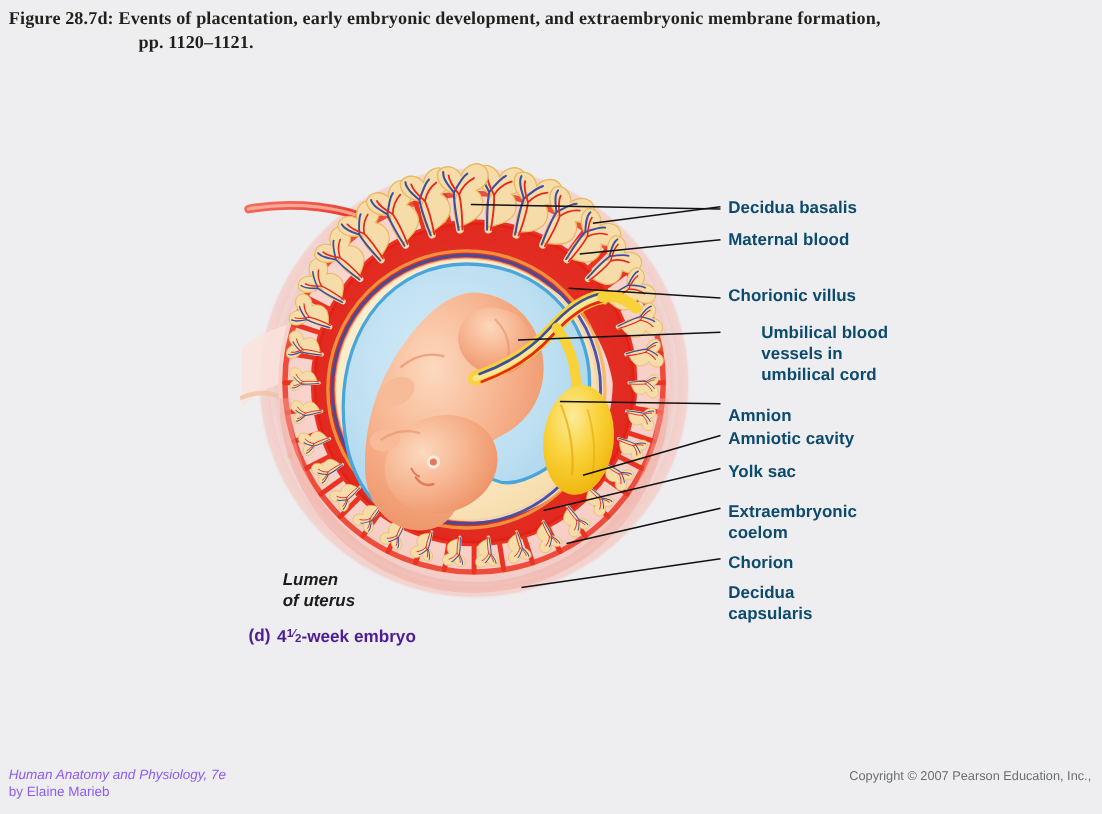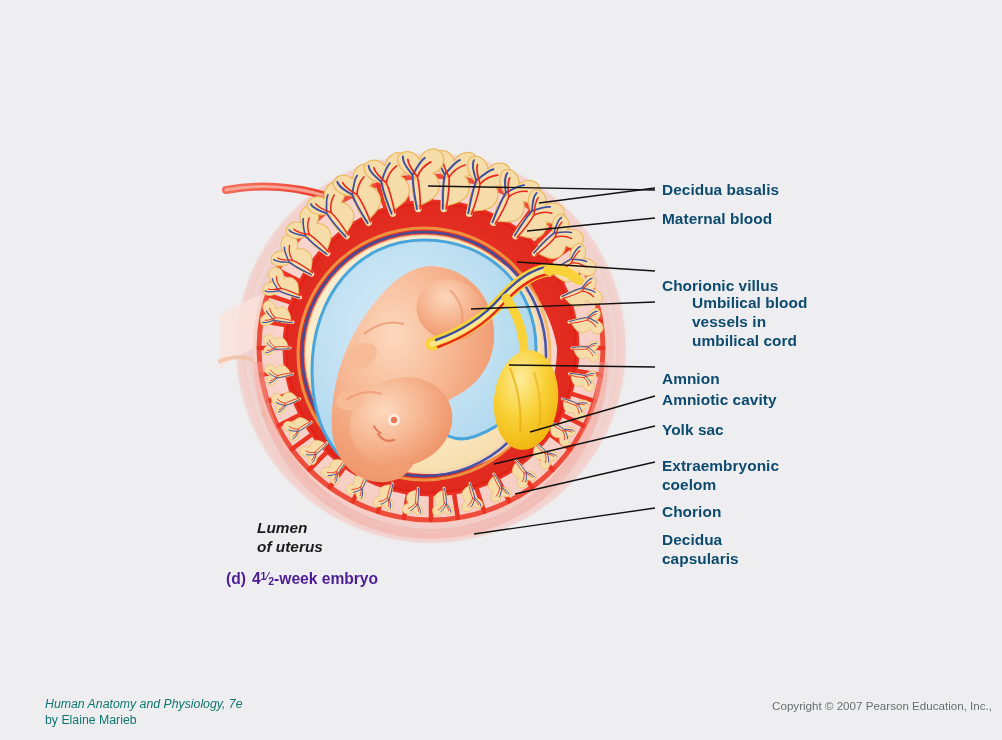--- a/index.html
+++ b/index.html
@@ -110,40 +110,44 @@
   }
 
   
   #footer-left {
     position: absolute;
     left: 8px;
     top: 696px;
     font-family: "Liberation Sans", sans-serif;
     font-size: 12.3px;
     line-height: 16px;
-    color: #0f766e;
-    margin-left: 37px;
+    color: #8b5cf6;
   }
   #footer-left .book-title { font-style: italic; }
   #footer-right {
     position: absolute;
     right: 10px;
     top: 698px;
     text-align: center;
     font-family: "Liberation Sans", sans-serif;
     font-size: 11.6px;
     line-height: 15px;
     color: #6a6e70;
   }
 </style>
 </head>
 <body>
 
 <div id="page">
 
+  <div id="figure-caption">
+    <span class="fig-label">Figure 28.7d:</span>
+    <span class="fig-body">Events of placentation, early embryonic development, and extraembryonic membrane formation,</span>
+    <span class="fig-pages">pp. 1120–1121.</span>
+  </div>
 
   <div id="illustration">
     <svg width="430" height="420" viewBox="0 0 430 420" xmlns="http://www.w3.org/2000/svg">
       <defs>
         <radialGradient id="gDecidua" cx="48%" cy="45%" r="62%">
           <stop offset="0%" stop-color="#fbe9e4"></stop>
           <stop offset="62%" stop-color="#f8d5cd"></stop>
           <stop offset="100%" stop-color="#f6c8c0"></stop>
         </radialGradient>
         <radialGradient id="gOuterHalo" cx="50%" cy="50%" r="52%">
@@ -573,21 +577,21 @@
       <line x1="471" y1="309" x2="655" y2="302" stroke="#111111" stroke-width="1.4"></line>
       <line x1="509" y1="365" x2="655" y2="367" stroke="#111111" stroke-width="1.4"></line>
       <line x1="530" y1="432" x2="655" y2="396" stroke="#111111" stroke-width="1.4"></line>
       <line x1="494" y1="464" x2="655" y2="426" stroke="#111111" stroke-width="1.4"></line>
       <line x1="515" y1="494" x2="655" y2="462" stroke="#111111" stroke-width="1.4"></line>
       <line x1="474" y1="534" x2="655" y2="508" stroke="#111111" stroke-width="1.4"></line>
     </svg>
 
   <div class="label" style="left:662px; top:180px;">Decidua basalis</div>
   <div class="label" style="left:662px; top:209px;">Maternal blood</div>
-  <div class="label" style="left:662px; top:276px;">Chorionic villus</div>
+  <div class="label" style="left:662px; top:260px;">Chorionic villus</div>
   <div class="label" style="left:692px; top:293px;">Umbilical blood
 vessels in
 umbilical cord</div>
   <div class="label" style="left:662px; top:369px;">Amnion</div>
   <div class="label" style="left:662px; top:390px;">Amniotic cavity</div>
   <div class="label" style="left:662px; top:420px;">Yolk sac</div>
   <div class="label" style="left:662px; top:456px;">Extraembryonic
 coelom</div>
   <div class="label" style="left:662px; top:502px;">Chorion</div>
   <div class="label" style="left:662px; top:530px;">Decidua

